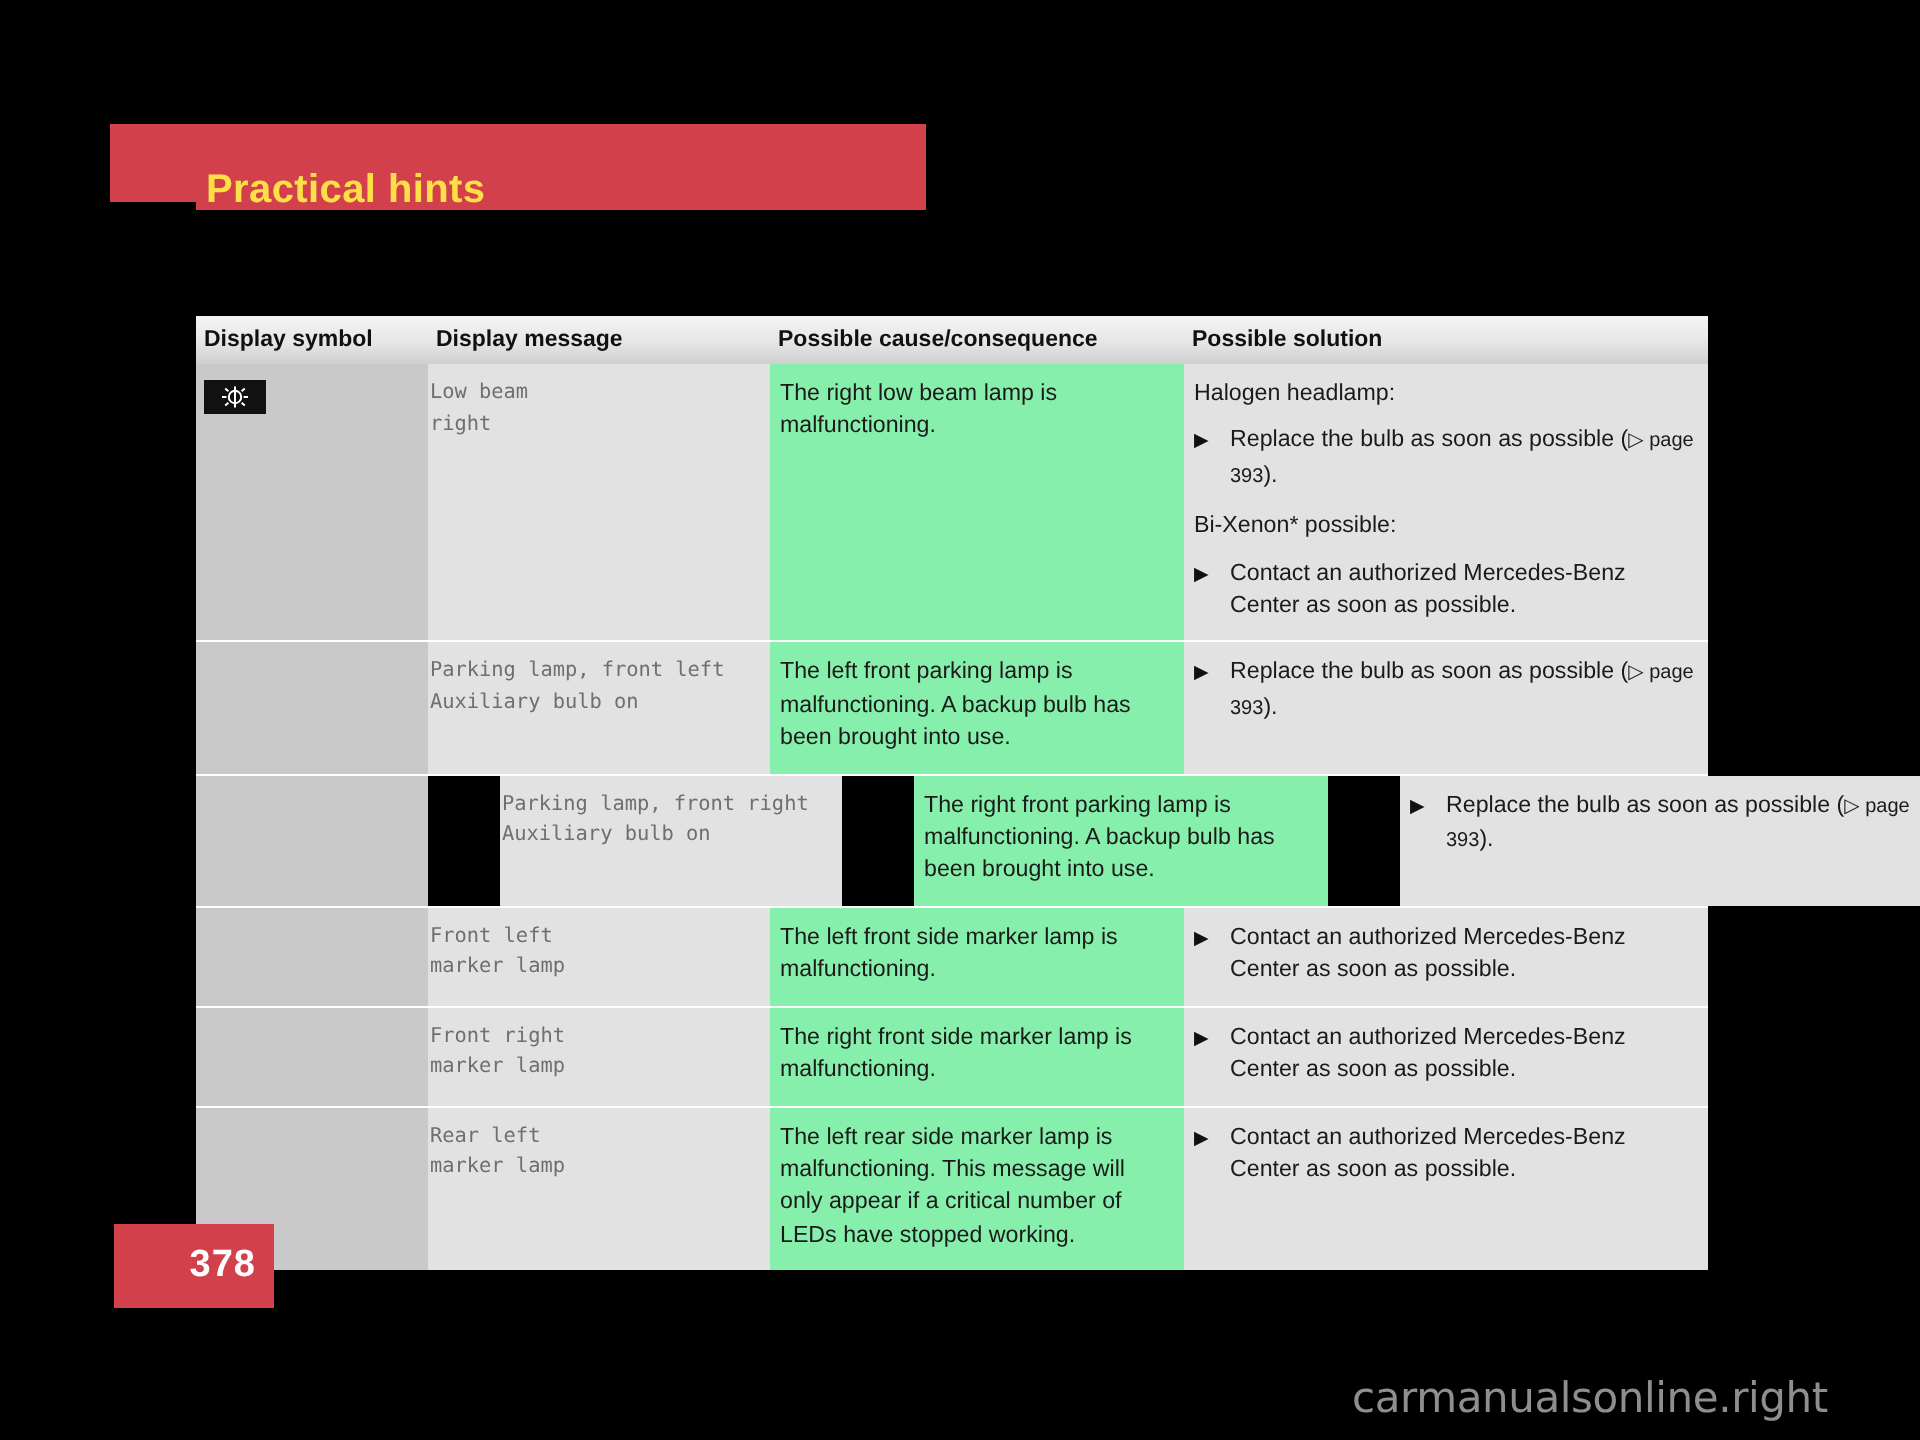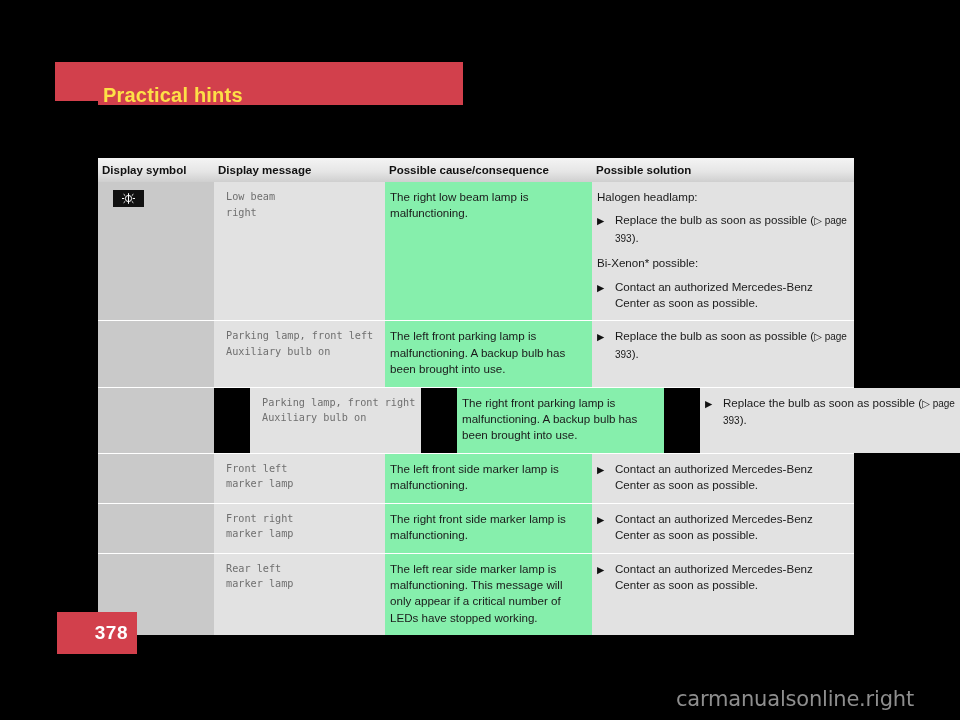--- a/index.html
+++ b/index.html
@@ -38,21 +38,21 @@
   .row { display:flex; align-items:stretch; }
   .row + .row { border-top:1px solid #fff; }
 
   .c-sym  { width:116px; flex:0 0 116px; background:#c9c9c9; }
   .c-msg  { width:171px; flex:0 0 171px; background:#e2e2e2; }
   .c-cau  { width:207px; flex:0 0 207px; background:#86efac; }
   .c-sol  { width:262px; flex:0 0 262px; background:#e2e2e2; }
 
   .thead .c-sym, .thead .c-msg, .thead .c-cau, .thead .c-sol { background:transparent; }
 
-  .cell { padding:7px 6px 9px 12px; }
+  .cell { padding:7px 6px 9px 1px; }
   .c-cau.cell { padding-left:5px; padding-right:6px; }
   .c-sol.cell { padding-left:5px; padding-right:4px; }
 
   .mono {
     font-family:"DejaVu Sans Mono","Liberation Mono", monospace;
     font-size:10.2px; line-height:15.6px; color:#6f6f6f;
     white-space:pre; letter-spacing:0px;
   }
   .body-txt {
     font-size:11.6px; line-height:16.4px; color:#1a1a1a;

